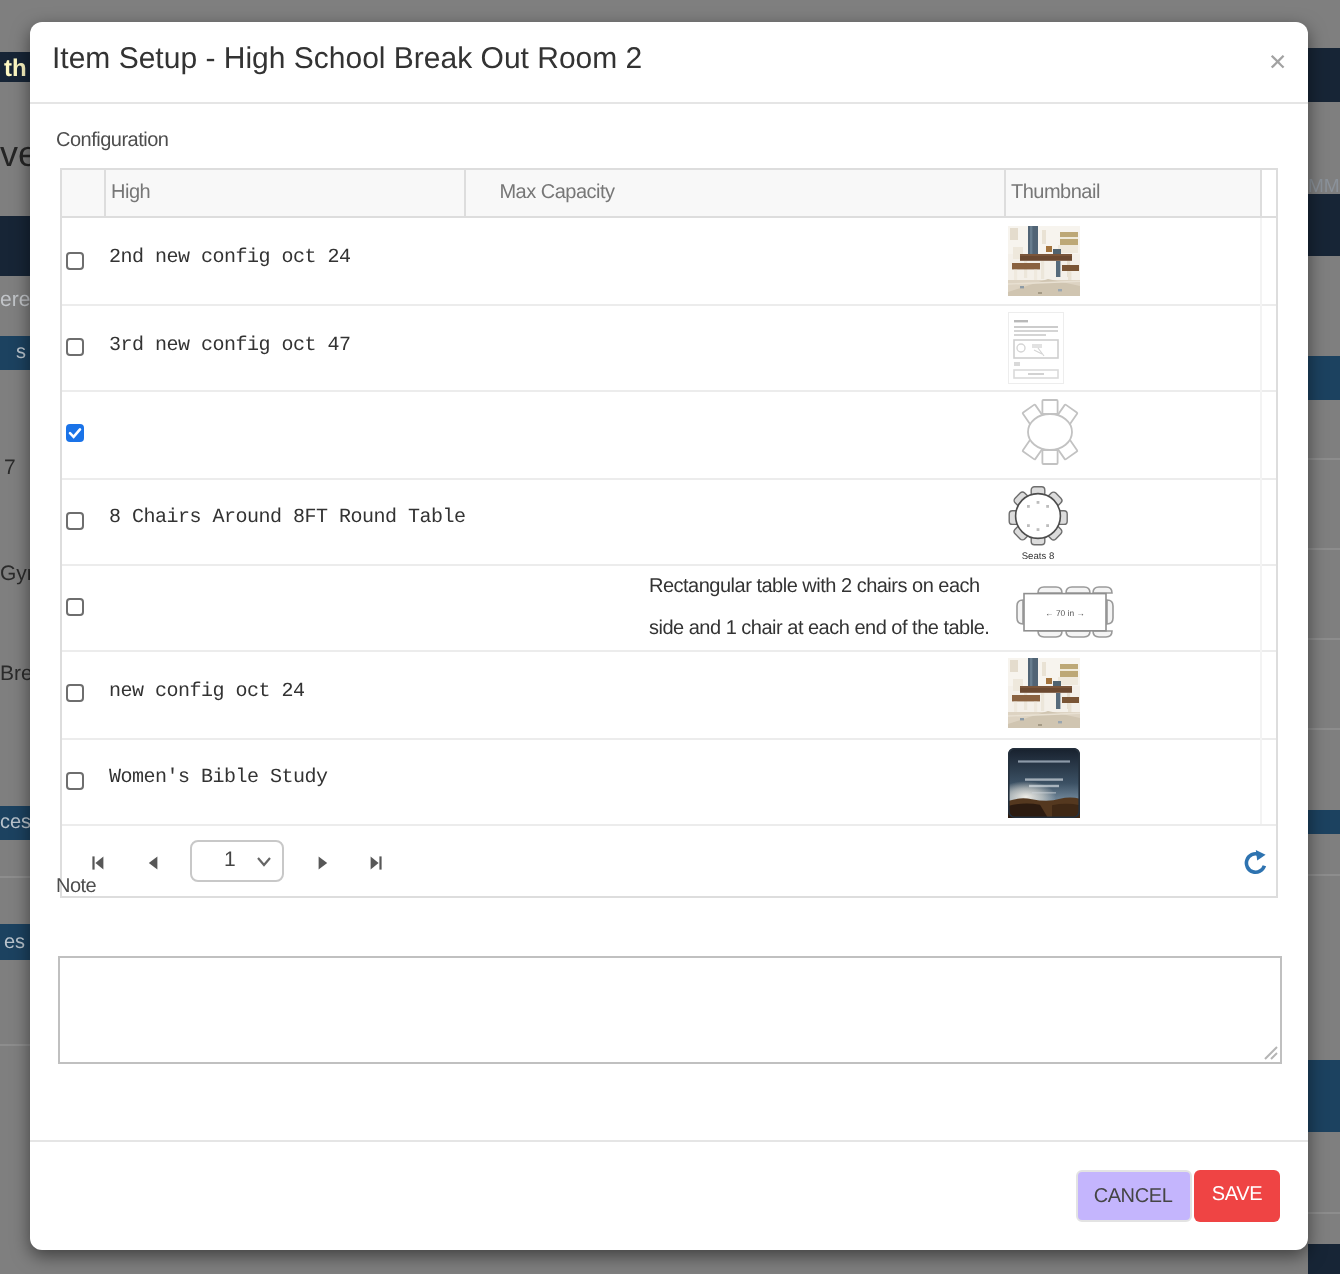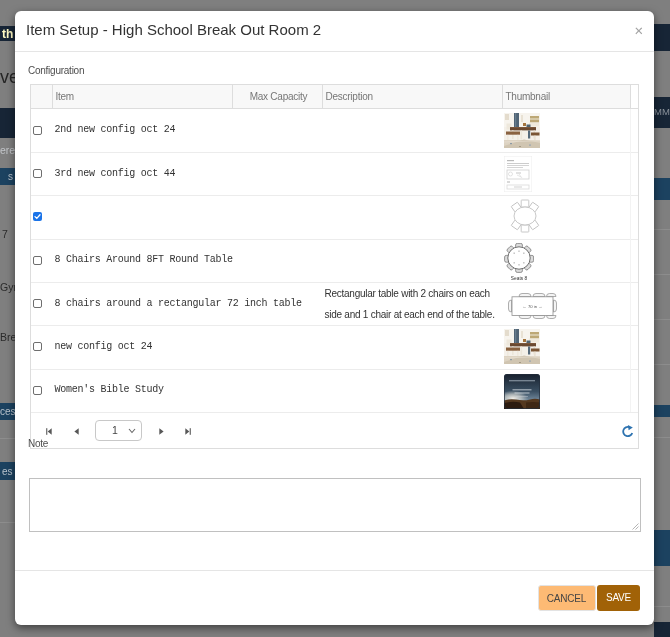--- a/index.html
+++ b/index.html
@@ -36,22 +36,22 @@
   .pager { position:absolute; left:0; top:328px; width:607px; height:35px; background:#fff; }
   .pico { position:absolute; top:14px; }
   .pselect { position:absolute; left:64px; top:6.5px; width:47px; height:21px; border:1px solid #c8c8c8;
              border-radius:4px; background:#fff; }
 
   .notelbl { position:absolute; left:13px; top:427px; font-size:10px; letter-spacing:-0.25px; color:#4d4d4d; }
   .notearea { position:absolute; left:14px; top:466.5px; width:612px; height:54px;
               border:1px solid #c0c0c0; background:#fff; }
   .btn { position:absolute; top:574px; height:26px; font-size:10px; letter-spacing:-0.2px; font-weight:500;
          text-align:center; line-height:25px; border-radius:3px; }
-  .btn-cancel { left:522.5px; width:58px; background:#fdba74; border:1px solid #e3e3e3; color:#454545; }
-  .btn-save { left:582px; width:43px; background:#a16207; color:#fff; }
+  .btn-cancel { left:522.5px; width:58px; background:#c4b5fd; border:1px solid #e3e3e3; color:#454545; }
+  .btn-save { left:582px; width:43px; background:#ef4444; color:#fff; }
 </style>
 </head>
 <body>
 
 <div class="abs navy" style="left:0; top:26px; width:15px; height:15px;"></div>
 <div class="abs" style="left:2px; top:27px; color:#fef9c3; font-size:12px; font-weight:700;">th</div>
 <div class="abs" style="left:0; top:67px; font-size:18px; color:#252525;">ve</div>
 <div class="abs navy" style="left:0; top:108px; width:15px; height:30px;"></div>
 <div class="abs bgtxt-light" style="left:0; top:144px;">ere</div>
 <div class="abs steel" style="left:0; top:168px; width:15px; height:17px;"></div>
@@ -61,21 +61,21 @@
 <div class="abs bgtxt-dark" style="left:0; top:331px;">Bre</div>
 <div class="abs steel" style="left:0; top:403px; width:15px; height:17px;"></div>
 <div class="abs" style="left:0; top:406px; color:#b9c3cc; font-size:10px;">ces</div>
 <div class="abs" style="left:0; top:438px; width:15px; height:1px; background:#8d8d8d;"></div>
 <div class="abs steel" style="left:0; top:462px; width:15px; height:18px;"></div>
 <div class="abs" style="left:2px; top:466px; color:#b9c3cc; font-size:10px;">es</div>
 <div class="abs" style="left:0; top:522px; width:15px; height:1px; background:#8d8d8d;"></div>
 
 <div class="abs navy" style="left:654px; top:24px; width:16px; height:27px;"></div>
 <div class="abs navy" style="left:654px; top:97px; width:16px; height:31px;"></div>
-<div class="abs" style="left:654px; top:106px; color:#8b929a; font-size:9.5px;">MM</div>
+<div class="abs" style="left:654px; top:88px; color:#8b929a; font-size:9.5px;">MM</div>
 <div class="abs steel" style="left:654px; top:178px; width:16px; height:22px;"></div>
 <div class="abs" style="left:654px; top:229px; width:16px; height:1px; background:#8d8d8d;"></div>
 <div class="abs" style="left:654px; top:274px; width:16px; height:1px; background:#8d8d8d;"></div>
 <div class="abs" style="left:654px; top:319px; width:16px; height:1px; background:#8d8d8d;"></div>
 <div class="abs" style="left:654px; top:364px; width:16px; height:1px; background:#8d8d8d;"></div>
 <div class="abs steel" style="left:654px; top:405px; width:16px; height:12px;"></div>
 <div class="abs" style="left:654px; top:437px; width:16px; height:1px; background:#8d8d8d;"></div>
 <div class="abs steel" style="left:654px; top:530px; width:16px; height:36px;"></div>
 <div class="abs" style="left:654px; top:606px; width:16px; height:1px; background:#8d8d8d;"></div>
 <div class="abs navy" style="left:654px; top:622px; width:16px; height:15px;"></div>
@@ -83,23 +83,22 @@
 <div class="modal">
   <div class="mtitle">Item Setup - High School Break Out Room 2</div>
   <div class="mclose">✕</div>
   <div class="hline" style="left:0; top:40px; width:639px;"></div>
 
   <div class="cfg">Configuration</div>
 
   <div class="grid">
     <div class="ghead"></div>
     <div class="ghead-pad"></div>
-    <div class="gh" style="left:20.5px; width:180px;">Item</div>
+    <div class="gh" style="left:20.5px; width:180px;">High</div>
     <div class="gh" style="left:200.5px; width:90px;text-align:center;">Max Capacity</div>
-    <div class="gh" style="left:290.5px; width:180px;">Description</div>
     <div class="gh" style="left:470.5px; width:129px;">Thumbnail</div>
 
     <div class="row-line" style="top:67px;"></div>
     <div class="row-line" style="top:110px;"></div>
     <div class="row-line" style="top:153.5px;"></div>
     <div class="row-line" style="top:197px;"></div>
     <div class="row-line" style="top:240px;"></div>
     <div class="row-line" style="top:283.5px;"></div>
     <div class="row-line" style="top:327px;"></div>
     <div style="position:absolute; left:599px; top:24px; width:1px; height:303px; background:#f3f3f3;"></div>
@@ -109,23 +108,22 @@
     <svg class="cbon" style="top:127.4px;" width="9" height="9" viewBox="0 0 9 9">
         <rect x="0" y="0" width="9" height="9" rx="2" fill="#1a73e8"></rect>
         <path d="M2 4.6 L3.8 6.4 L7 2.7" stroke="#fff" stroke-width="1.3" fill="none" stroke-linecap="round"></path>
       </svg>
     <div class="cb" style="top:170.7px;"></div>
     <div class="cb" style="top:214px;"></div>
     <div class="cb" style="top:257.4px;"></div>
     <div class="cb" style="top:300.7px;"></div>
 
     <div class="rowtxt" style="top:39.2px;">2nd new config oct 24</div>
-    <div class="rowtxt" style="top:82.5px;">3rd new config oct 44</div>
+    <div class="rowtxt" style="top:82.5px;">3rd new config oct 47</div>
     <div class="rowtxt" style="top:169.2px;">8 Chairs Around 8FT Round Table</div>
-    <div class="rowtxt" style="top:212.5px;">8 chairs around a rectangular 72 inch table</div>
     <div class="rowtxt" style="top:255.9px;">new config oct 24</div>
     <div class="rowtxt" style="top:299.2px;">Women's Bible Study</div>
 
     <div class="desctxt" style="top:198.2px;">Rectangular table with 2 chairs on each<br>side and 1 chair at each end of the table.</div>
 
     <svg class="thumb" style="left:472.6px; top:28.2px;" width="36" height="35" viewBox="0 0 36 35">
       <rect width="36" height="35" fill="#f4f0e9"></rect>
       <rect x="0" y="0" width="36" height="14" fill="#f7f4ee"></rect>
       <rect x="1" y="1" width="4" height="6" fill="#e4dccd"></rect>
       <rect x="10" y="0" width="5" height="14.5" fill="#516475"></rect>

